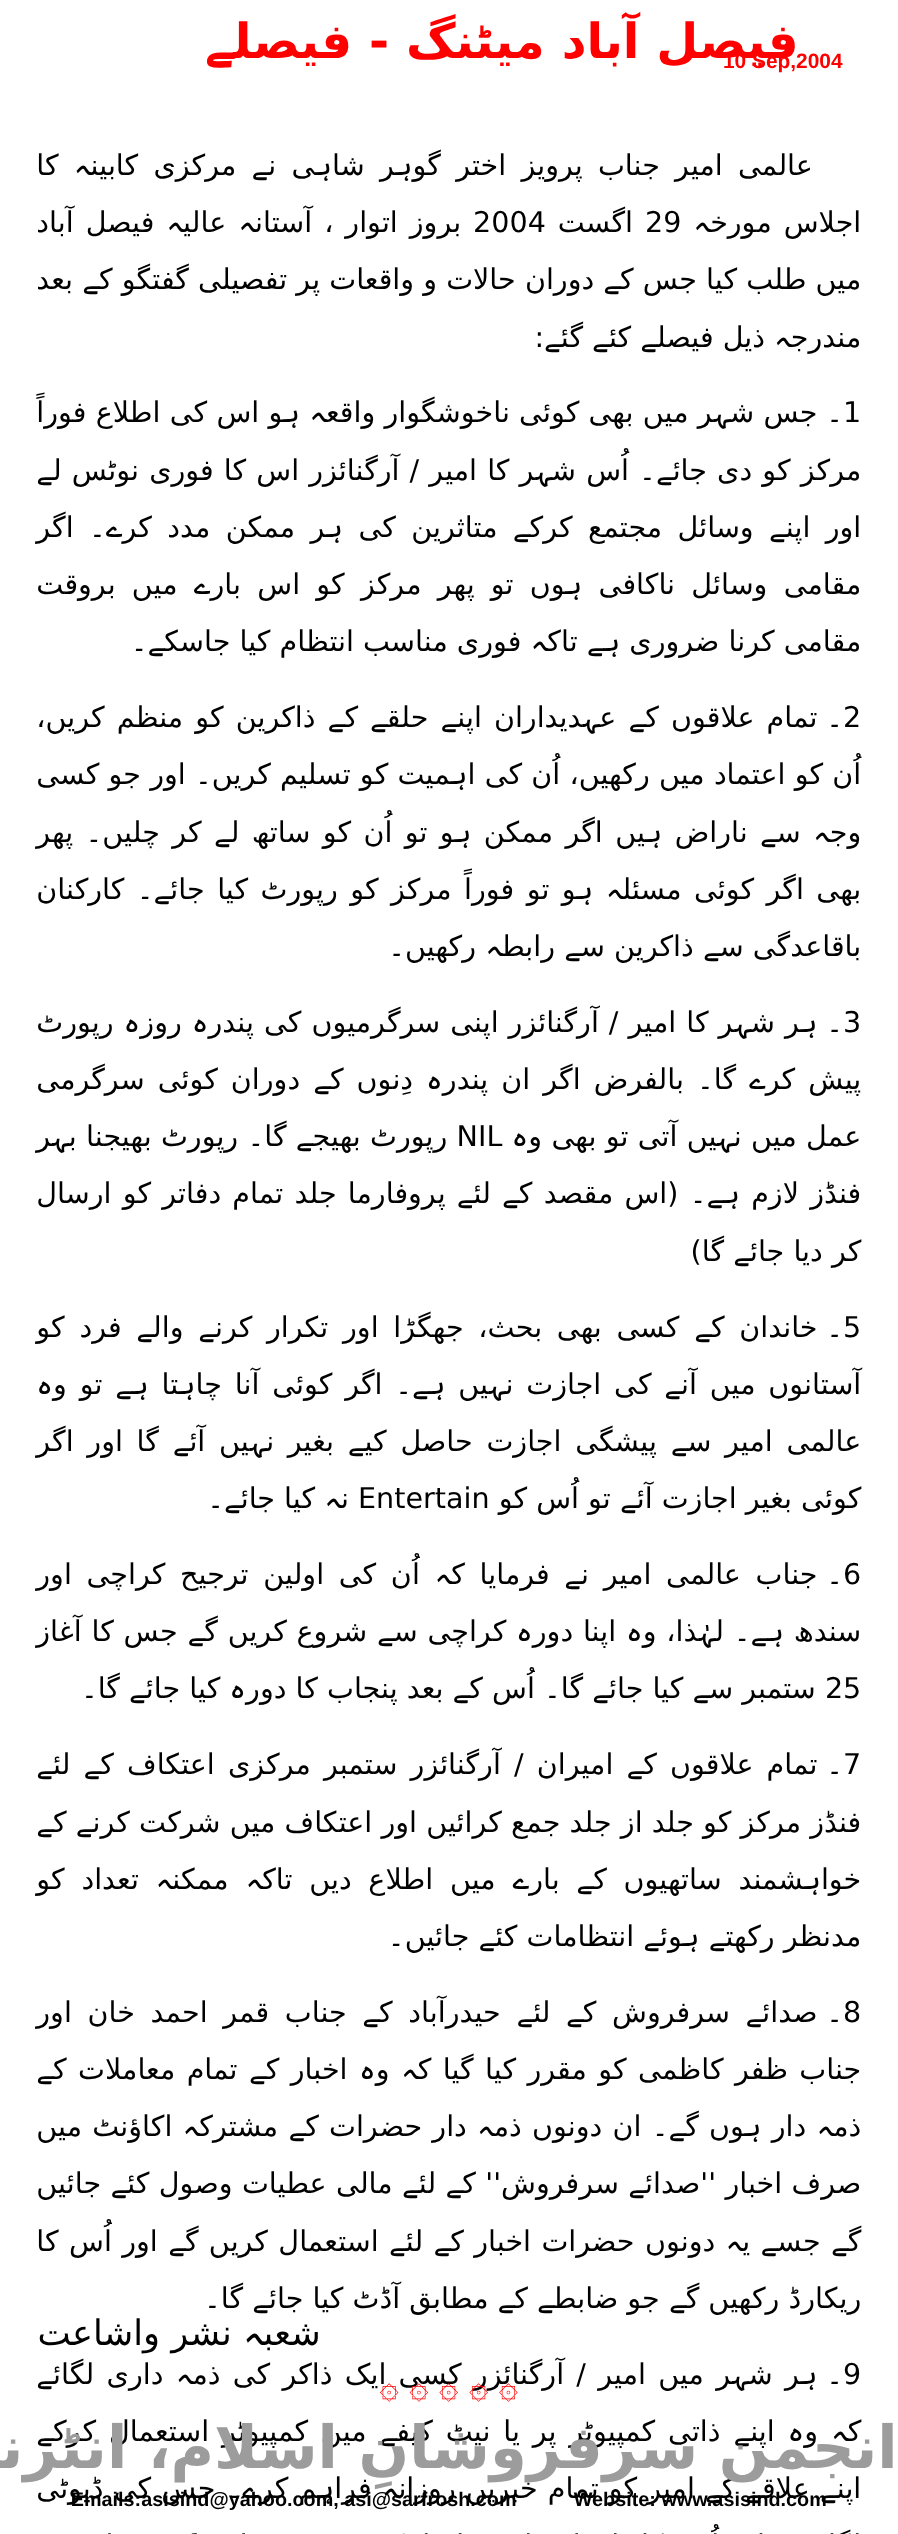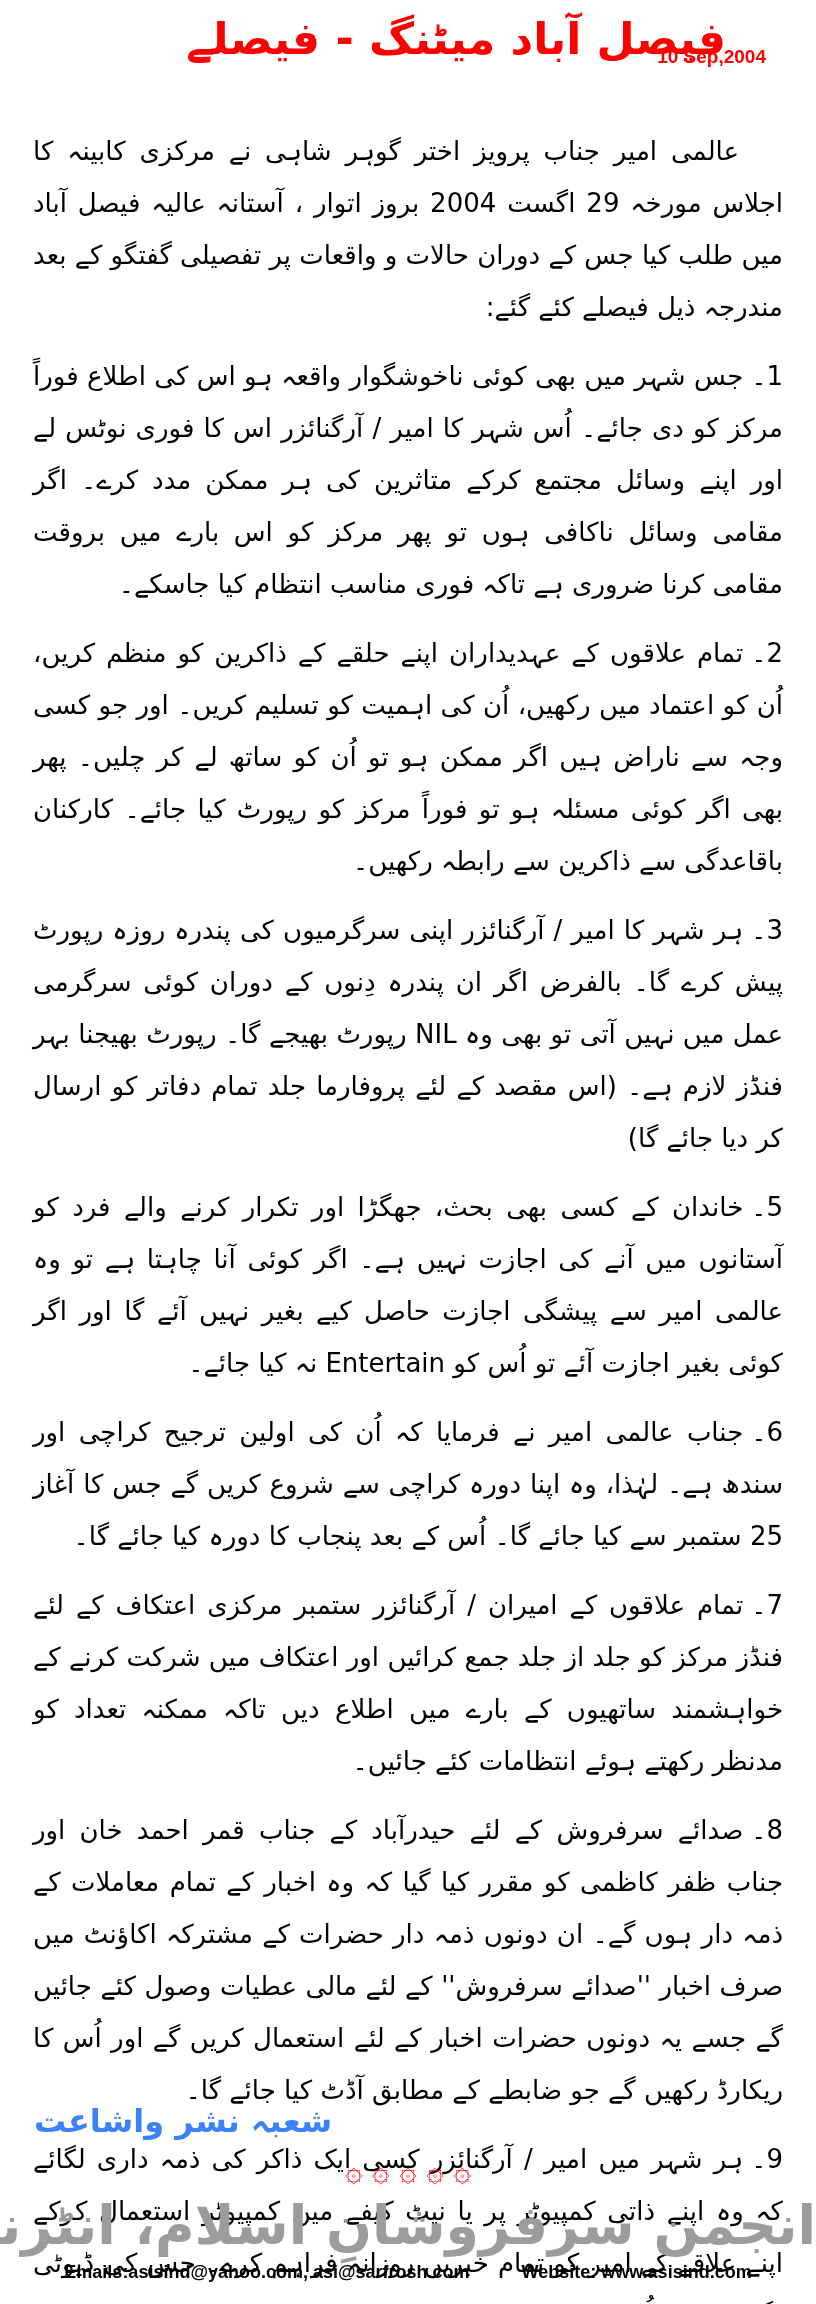--- a/index.html
+++ b/index.html
@@ -43,23 +43,23 @@
   }
   .para{margin:17px;}
   .intro{text-indent:44px;}
   .pt-num{margin-left:8px;white-space:nowrap;}
   
   .dept-sig{
     position:absolute;
     top:2102px;
     left:34px;
     direction:rtl;
-    color:#3b82f6;
+    color:#000000;
     font-size:32px;
-    font-weight:bold;
+    font-weight:normal;
     white-space:nowrap;
   }
   .ornament-row{
     position:absolute;
     top:2156px;
     left:0;
     width:100%;
     text-align:center;
     color:#ff0000;
     font-size:30px;

